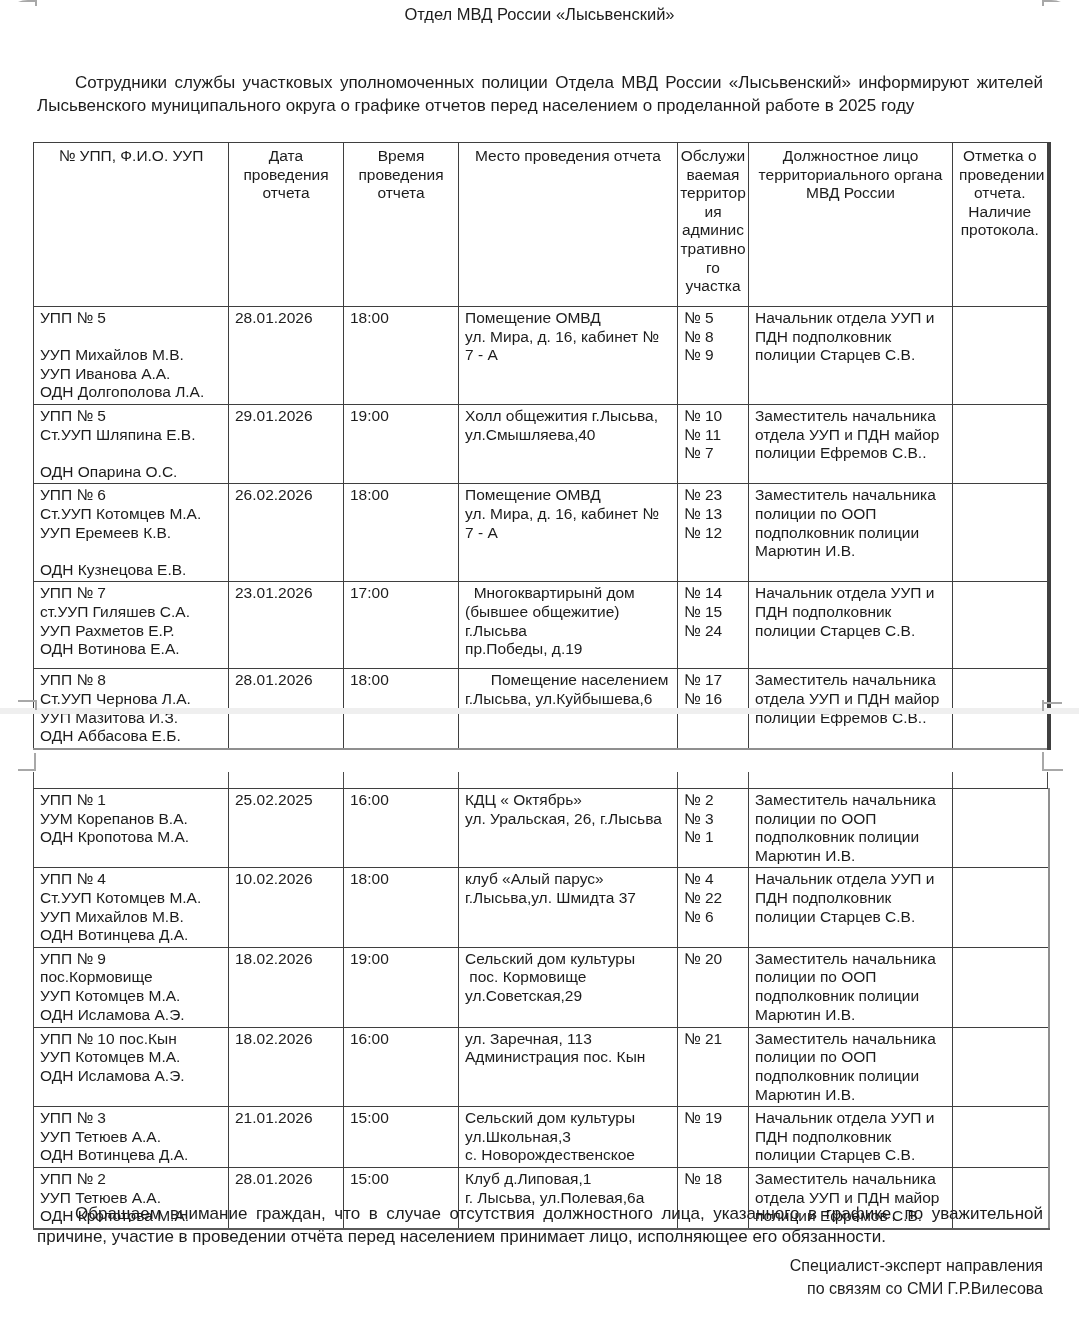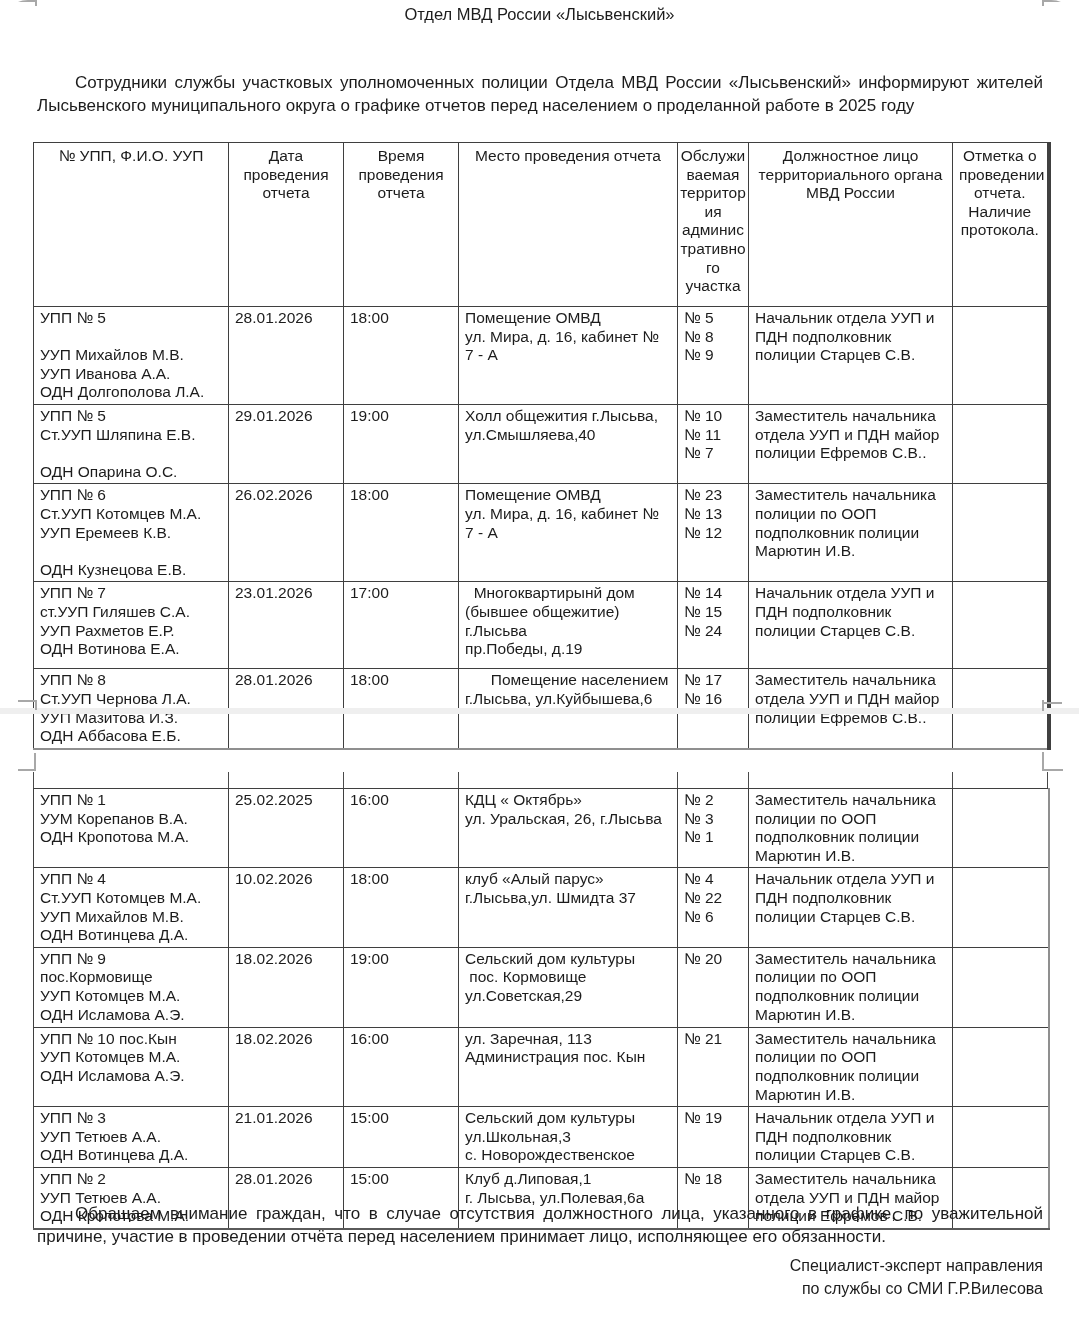--- a/index.html
+++ b/index.html
@@ -279,16 +279,16 @@
         <td>Заместитель начальника отдела УУП и ПДН майор полиции Ефремов С.В.</td>
         <td></td>
       </tr>
     </tbody>
   </table>
 
   <p class="notice">Обращаем внимание граждан, что в случае отсутствия должностного лица, указанного в графике, по уважительной причине, участие в проведении отчёта перед населением принимает лицо, исполняющее его обязанности.</p>
 
   <div class="signature">
     <div>Специалист-эксперт направления</div>
-    <div>по службы со СМИ Г.Р.Вилесова</div>
+    <div>по связям со СМИ Г.Р.Вилесова</div>
   </div>
 
 </div>
 
 </body></html>

